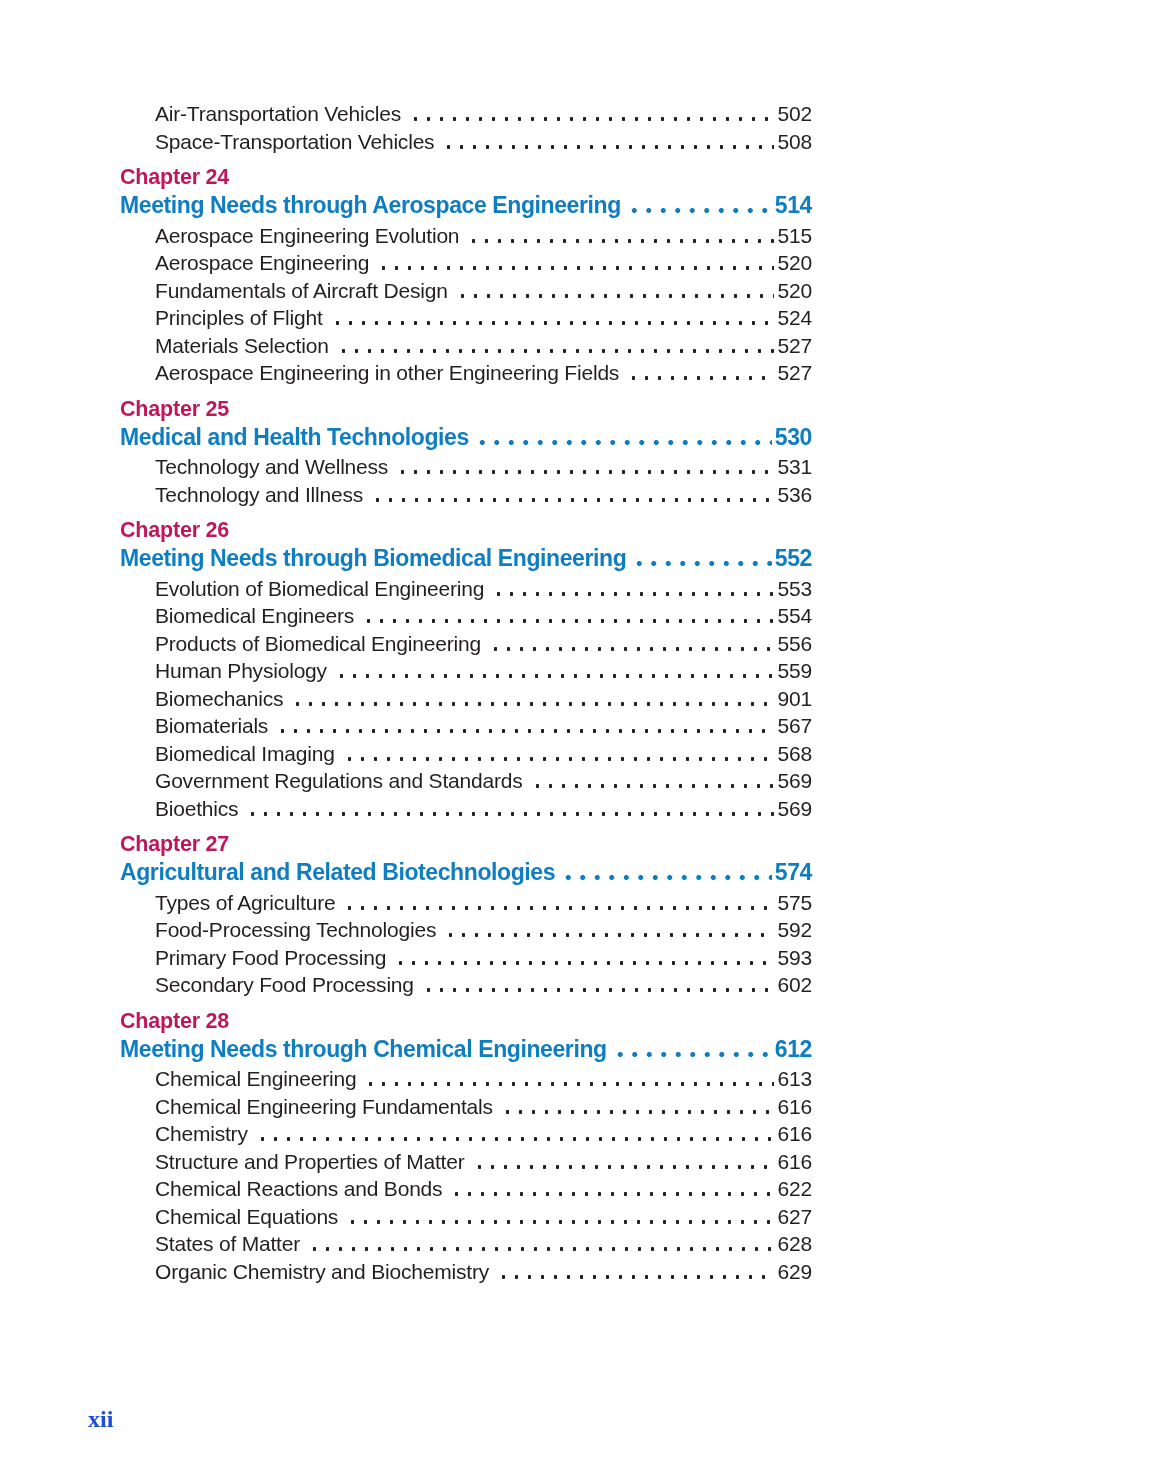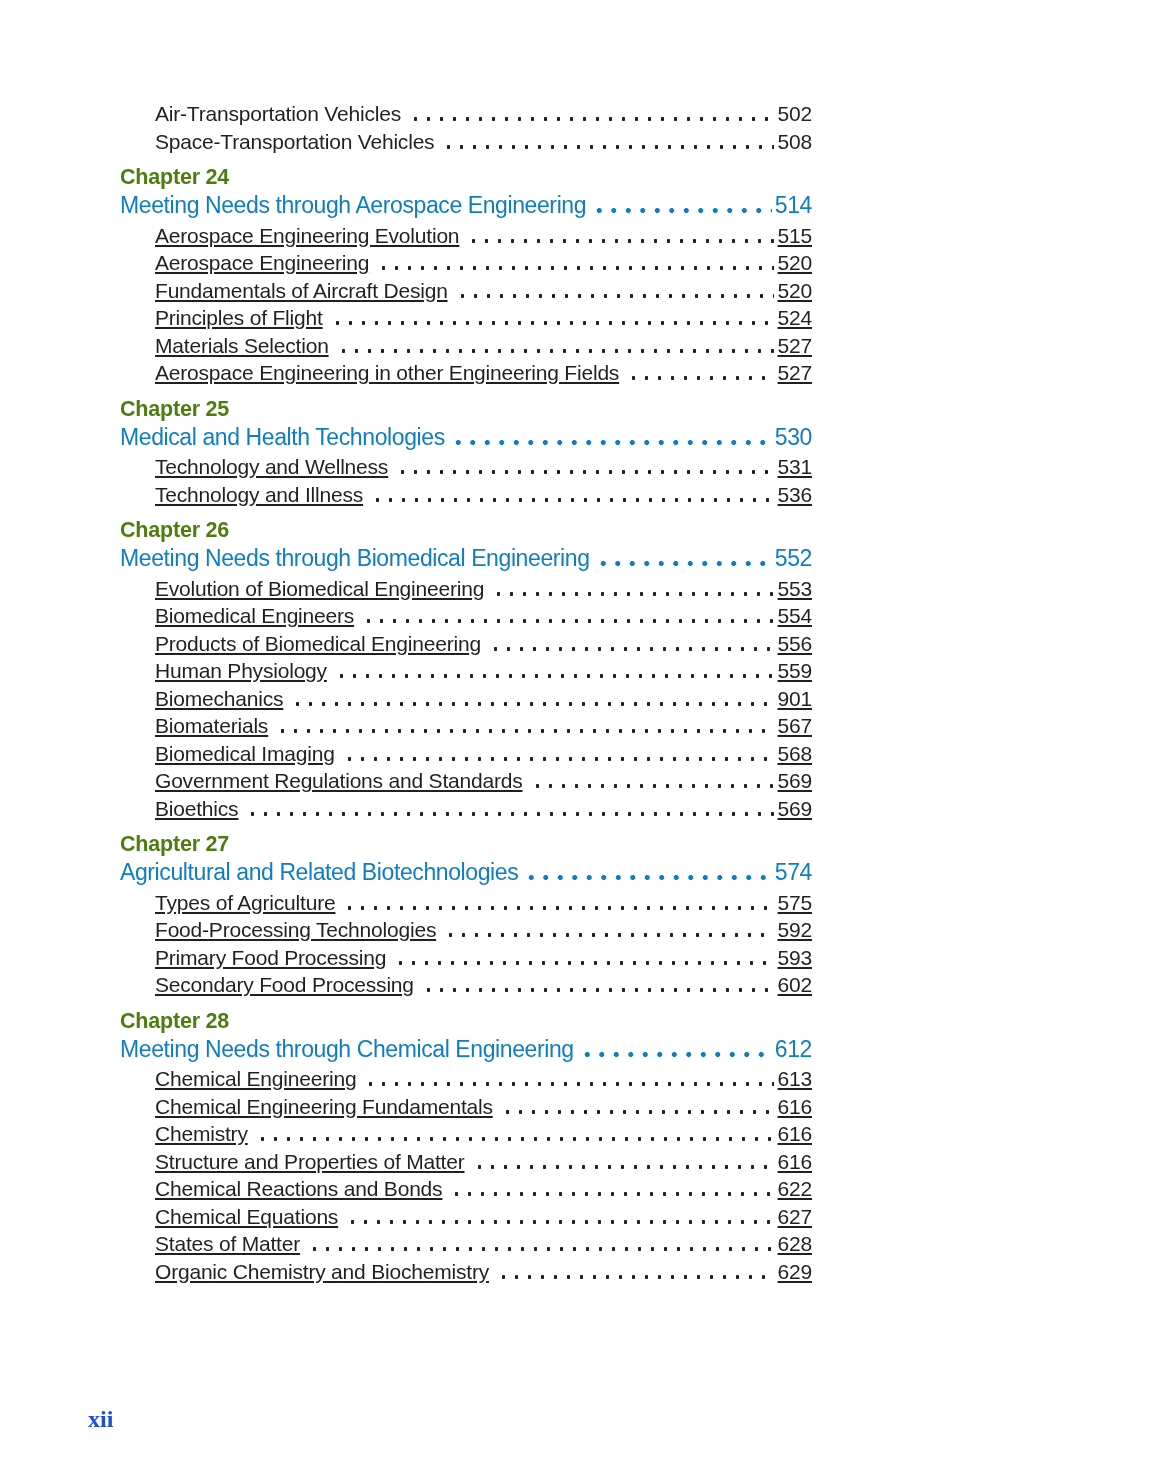--- a/index.html
+++ b/index.html
@@ -43,36 +43,36 @@
   .pagenum {
     flex: 0 0 auto;
     text-align: left;
   }
   .chapter-group { margin-top: 9px; }
   .chapter-label {
     font-size: 21.5px;
     line-height: 27px;
     font-weight: bold;
     letter-spacing: -0.2px;
-    color: #4d7c0f;
+    color: #be185d;
   }
   .title-row {
     font-size: 23px;
     line-height: 28.5px;
-    font-weight: normal;
+    font-weight: bold;
     letter-spacing: -0.4px;
     color: #0e7dc2;
   }
   .title-row .leader {
     height: 5px;
     margin: 0 3px 0 6px;
     background-image: radial-gradient(circle at center, currentColor 2.2px, transparent 2.5px);
     background-size: 14.5px 5px;
   }
-  .chapter-entries { margin-top: 2px; text-decoration: underline; }
+  .chapter-entries { margin-top: 2px; }
   .folio {
     position: absolute;
     left: 88px;
     top: 1406px;
     font-family: "Liberation Serif", serif;
     font-size: 24px;
     font-weight: bold;
     color: #1d4ed8;
   }
 </style>

